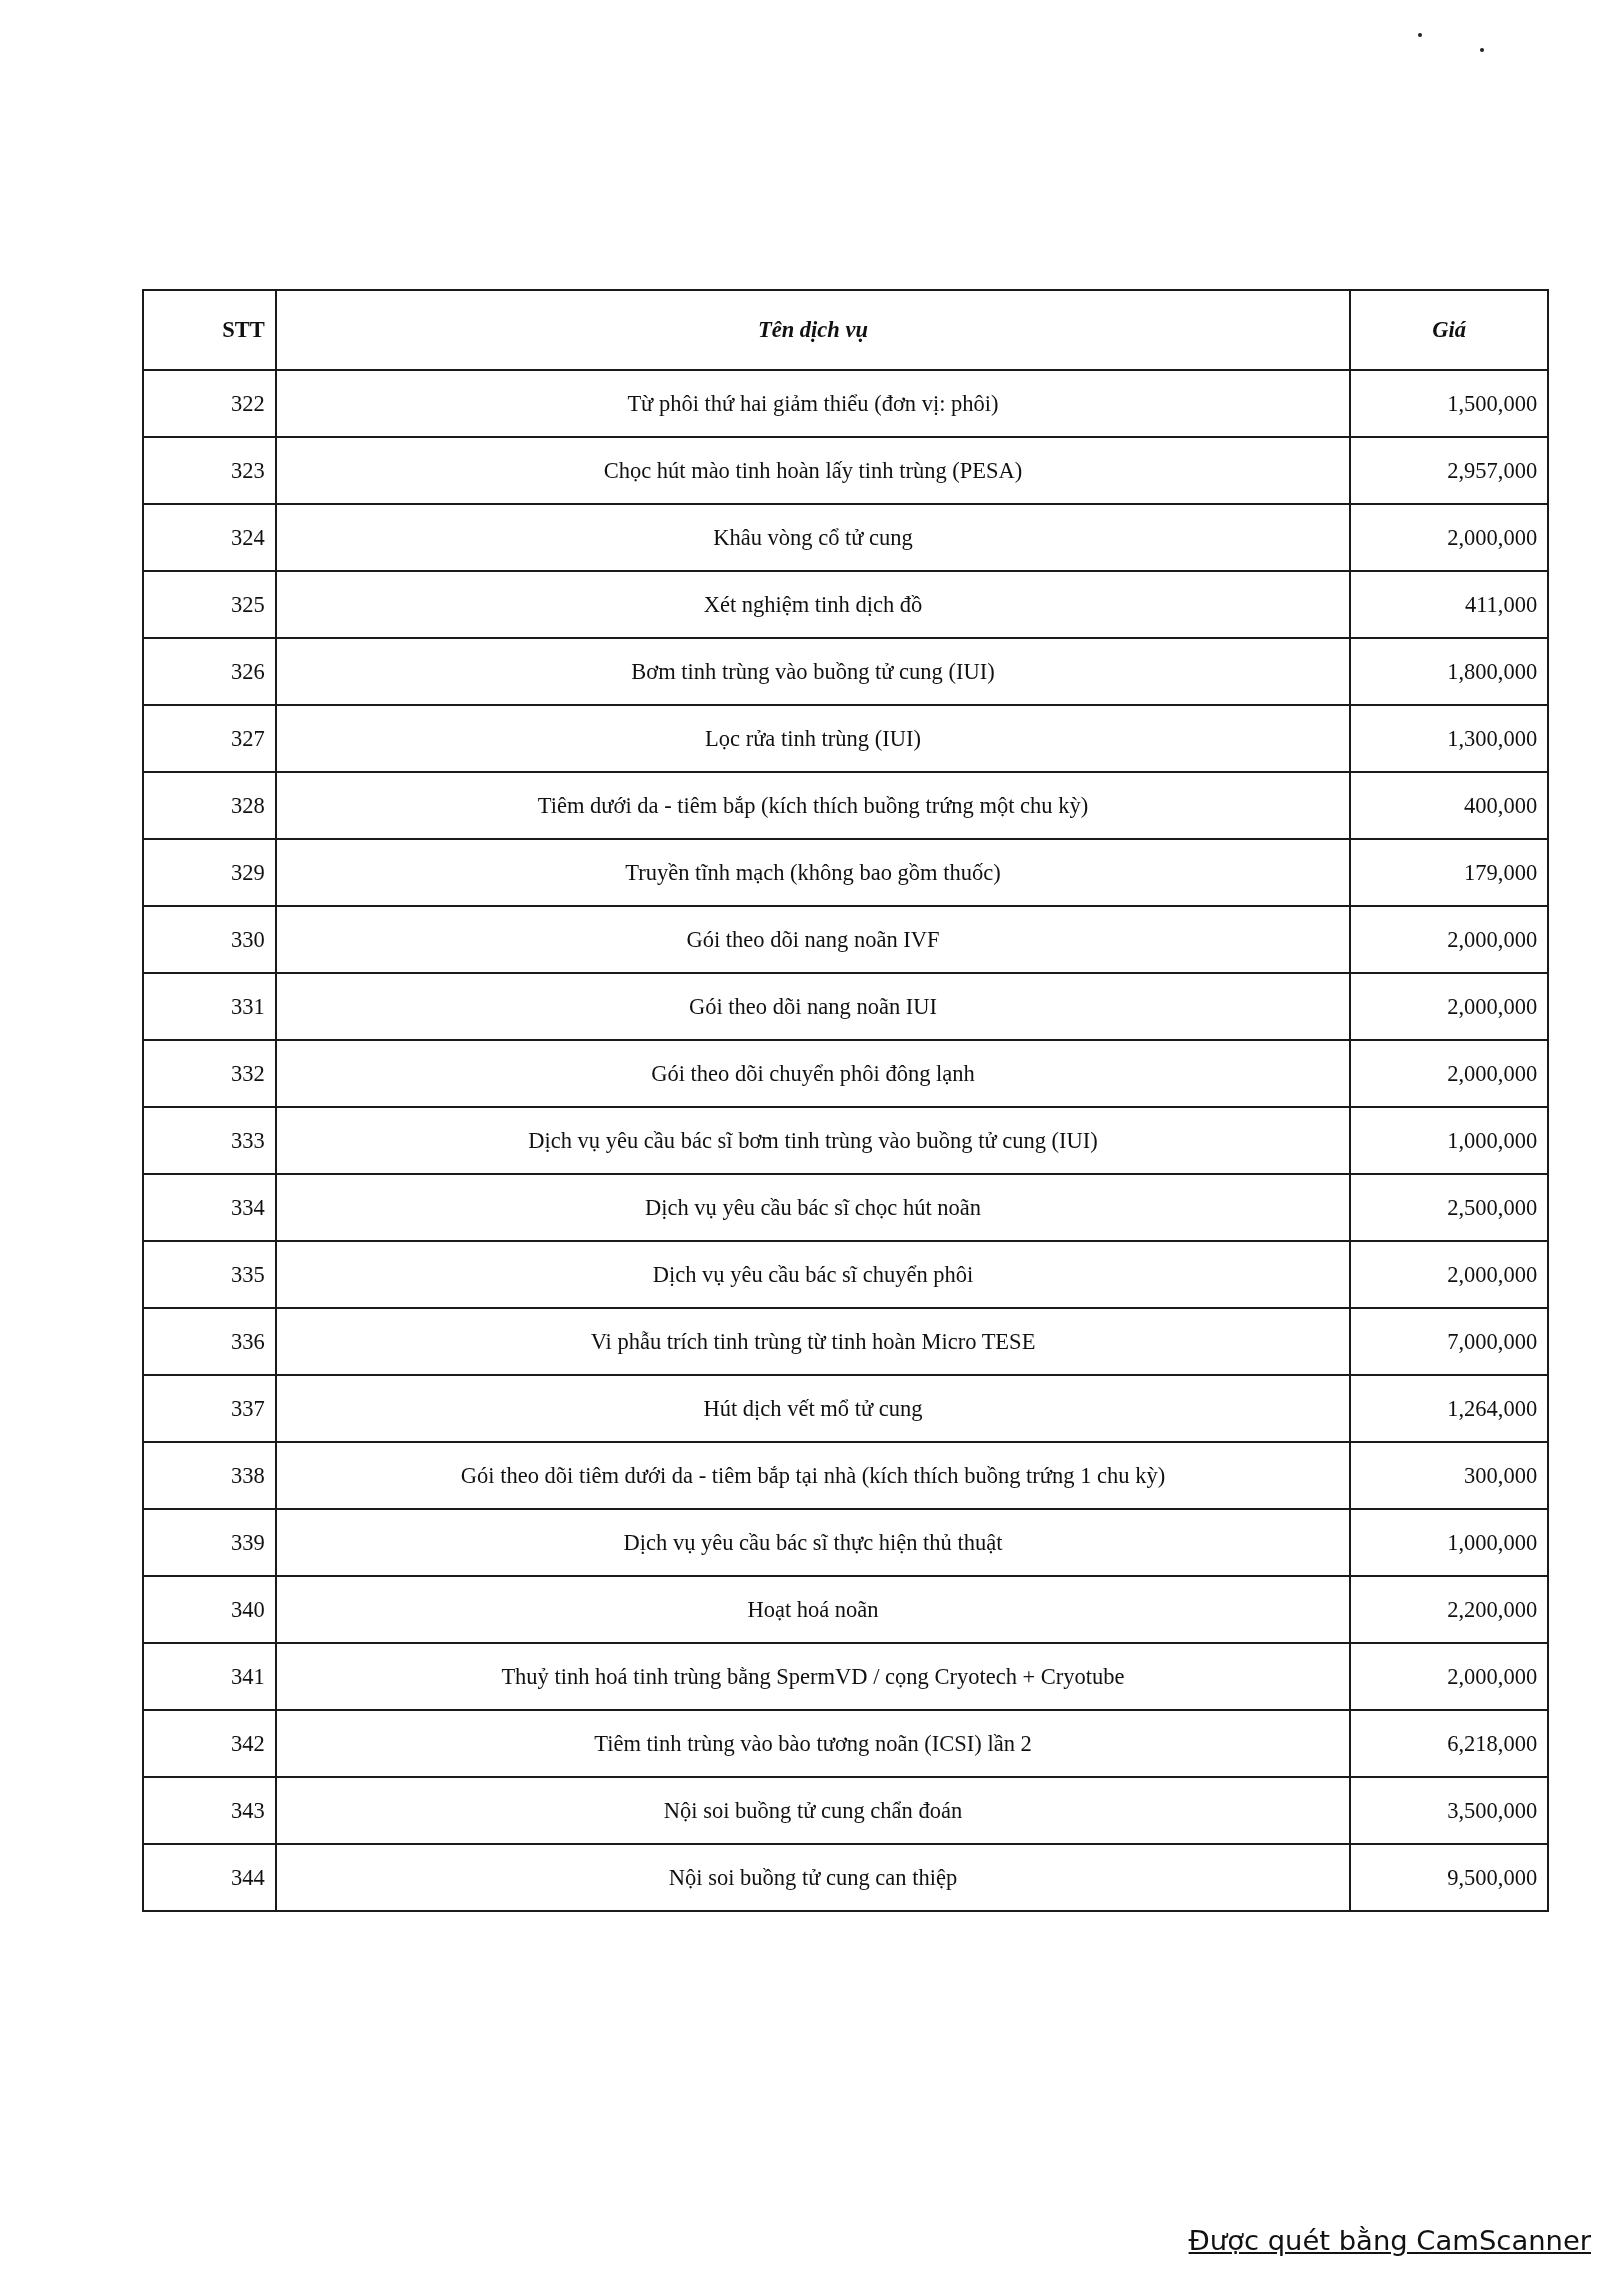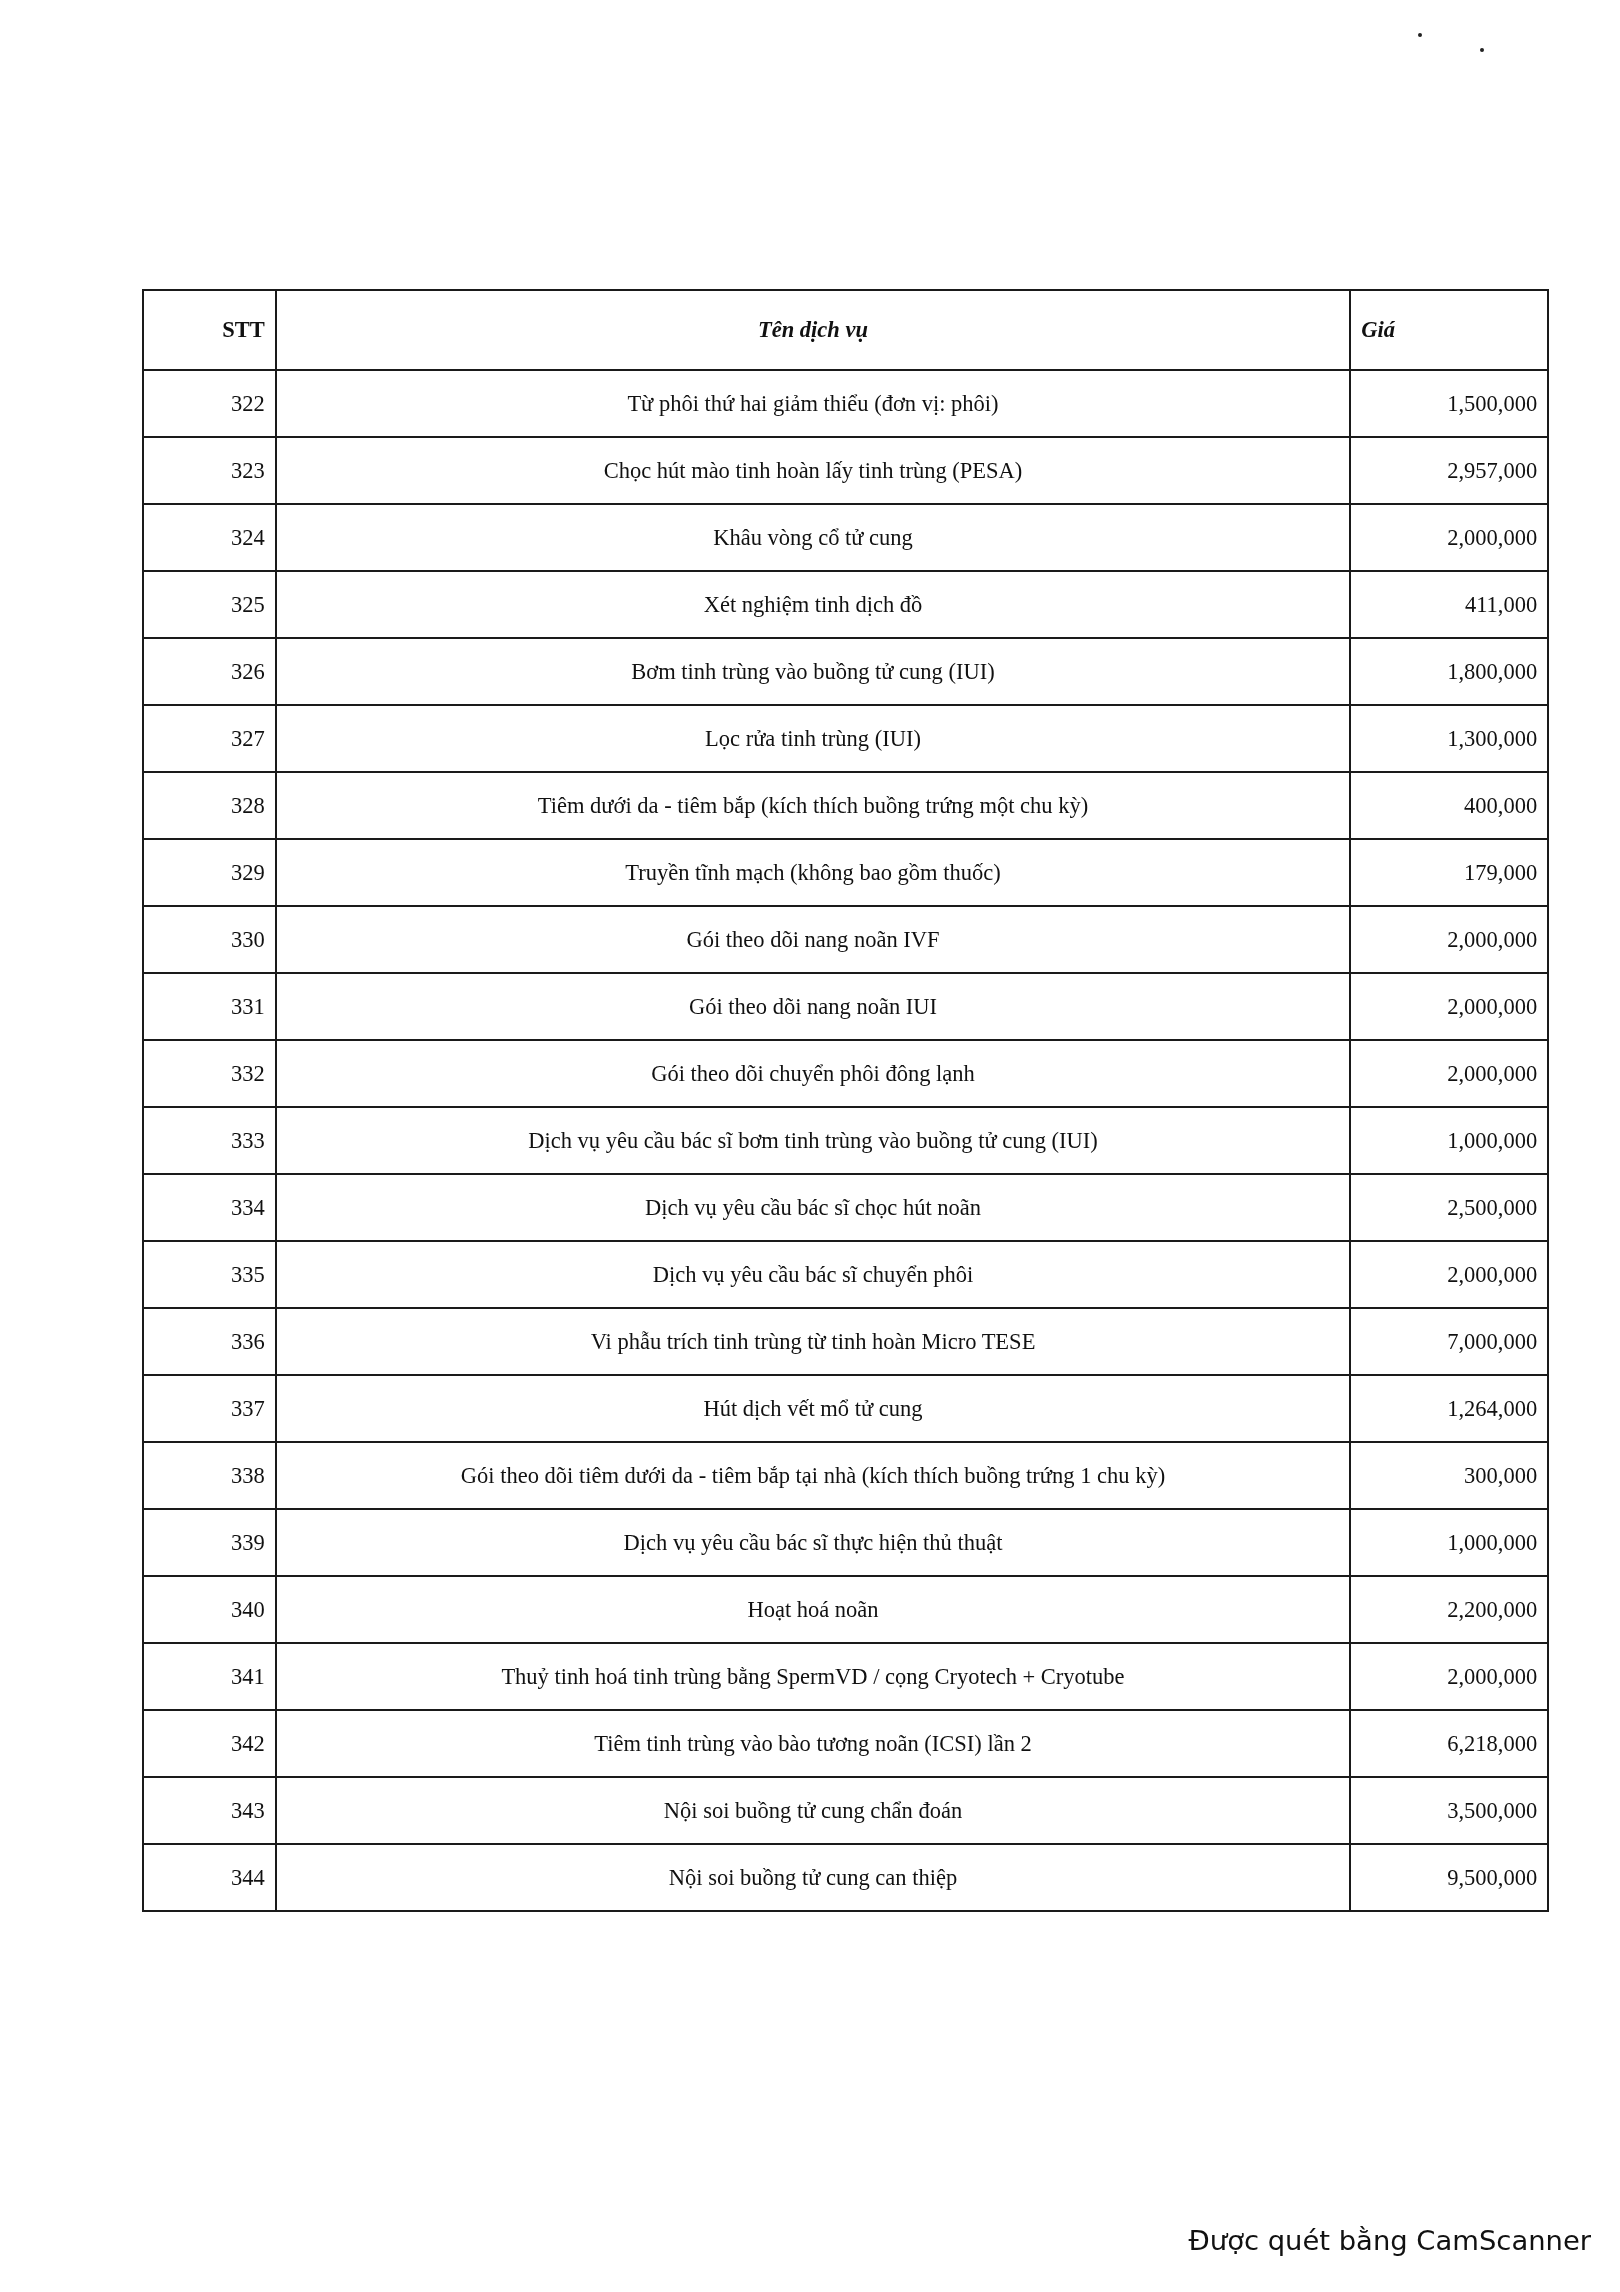--- a/index.html
+++ b/index.html
@@ -54,37 +54,38 @@
   }
   th.col-name {
     text-align: center;
     font-style: italic;
   }
   td.col-name {
     text-align: center;
   }
   th.col-price {
     width: 176px;
-    text-align: left;
+    text-align: center;
     font-style: italic;
     vertical-align: top;
     padding-top: 17.6px;
   }
   td.col-price {
     text-align: right;
     vertical-align: top;
     padding-top: 11.8px;
   }
   .footer {
     position: absolute;
     right: 29px;
     top: 2225px;
     font-family: "DejaVu Sans", "Liberation Sans", sans-serif;
     font-size: 27.4px;
     color: #111;
+    text-decoration: underline;
   }
 </style>
 </head>
 <body>
 
 <div class="page">
   <span class="speck" style="left:1418px; top:33px;"></span>
   <span class="speck" style="left:1480px; top:48px;"></span>
 
   <table class="price-table">

